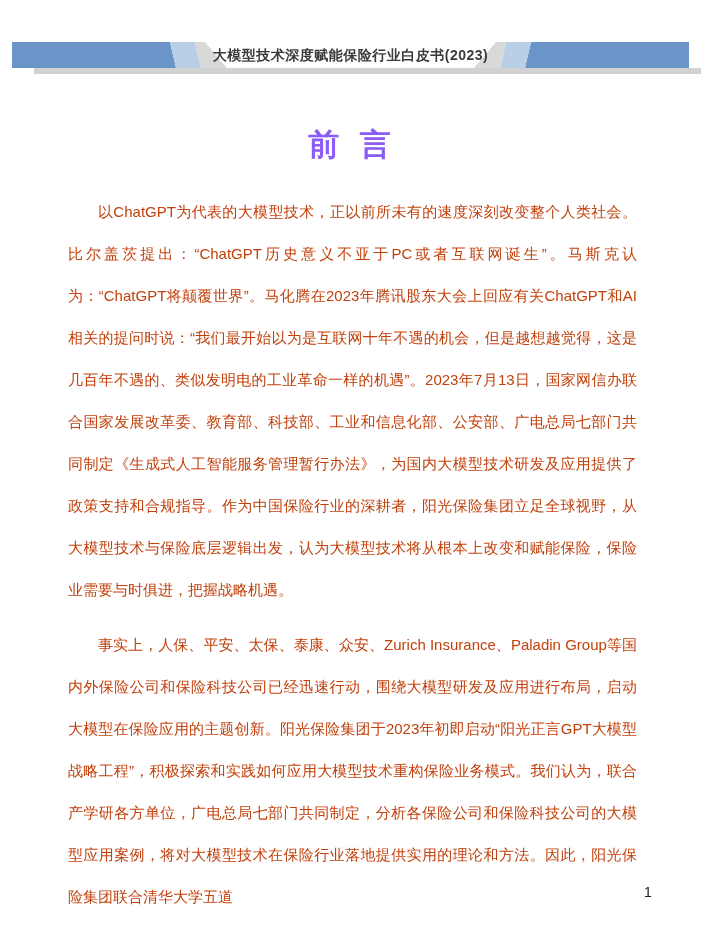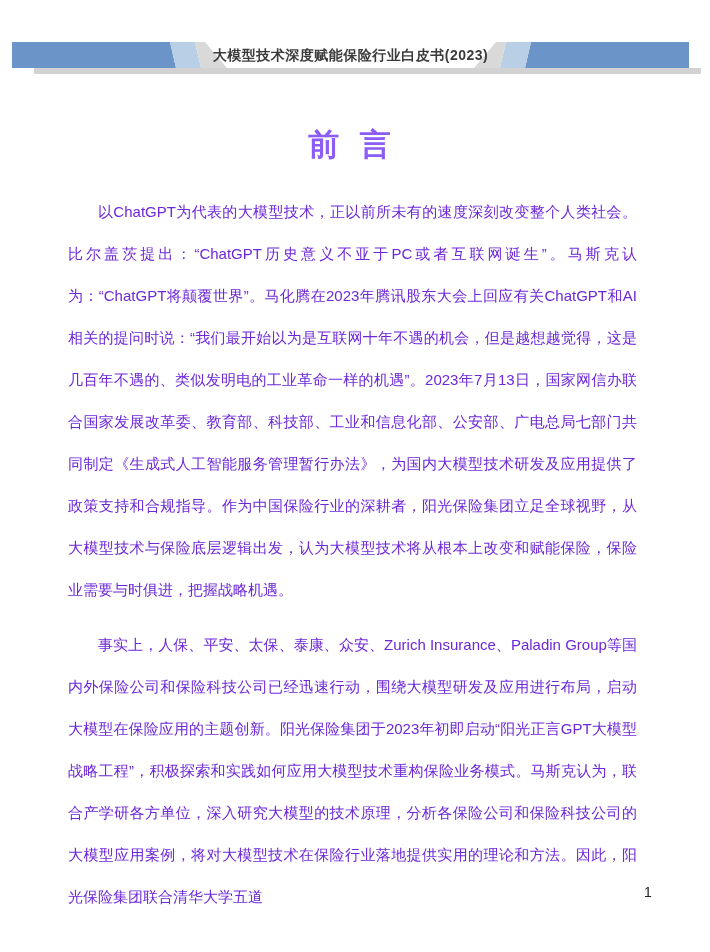--- a/index.html
+++ b/index.html
@@ -50,21 +50,21 @@
     text-align: center;
     font-size: 31px;
     font-weight: 700;
     letter-spacing: 2px;
     word-spacing: 8px;
     color: #8b5cf6;
   }
   .doc-body {
     position: absolute;
     top: 191px; left: 68px; right: 64px;
-    color: #6d28d9;
+    color: #c2410c;
     font-size: 15px;
     line-height: 42px;
     text-align: justify;
   }
   .doc-body p {
     text-indent: 2em;
     margin-bottom: 13px;
   }
   .page-number {
     position: absolute;
@@ -91,18 +91,18 @@
     <div class="shape shape-lblue"></div>
     <div class="shape shape-gray"></div>
   </div>
 
   <div class="header-title">大模型技术深度赋能保险行业白皮书(2023)</div>
 
   <h1 class="doc-title">前 言</h1>
 
   <div class="doc-body">
     <p>以ChatGPT为代表的大模型技术，正以前所未有的速度深刻改变整个人类社会。比尔盖茨提出：“ChatGPT历史意义不亚于PC或者互联网诞生”。马斯克认为：“ChatGPT将颠覆世界”。马化腾在2023年腾讯股东大会上回应有关ChatGPT和AI相关的提问时说：“我们最开始以为是互联网十年不遇的机会，但是越想越觉得，这是几百年不遇的、类似发明电的工业革命一样的机遇”。2023年7月13日，国家网信办联合国家发展改革委、教育部、科技部、工业和信息化部、公安部、广电总局七部门共同制定《生成式人工智能服务管理暂行办法》，为国内大模型技术研发及应用提供了政策支持和合规指导。作为中国保险行业的深耕者，阳光保险集团立足全球视野，从大模型技术与保险底层逻辑出发，认为大模型技术将从根本上改变和赋能保险，保险业需要与时俱进，把握战略机遇。</p>
-    <p>事实上，人保、平安、太保、泰康、众安、Zurich Insurance、Paladin Group等国内外保险公司和保险科技公司已经迅速行动，围绕大模型研发及应用进行布局，启动大模型在保险应用的主题创新。阳光保险集团于2023年初即启动“阳光正言GPT大模型战略工程”，积极探索和实践如何应用大模型技术重构保险业务模式。马斯克认为，联合产学研各方单位，深入研究大模型的技术原理，分析各保险公司和保险科技公司的大模型应用案例，将对大模型技术在保险行业落地提供实用的理论和方法。因此，阳光保险集团联合清华大学五道</p>
+    <p>事实上，人保、平安、太保、泰康、众安、Zurich Insurance、Paladin Group等国内外保险公司和保险科技公司已经迅速行动，围绕大模型研发及应用进行布局，启动大模型在保险应用的主题创新。阳光保险集团于2023年初即启动“阳光正言GPT大模型战略工程”，积极探索和实践如何应用大模型技术重构保险业务模式。我们认为，联合产学研各方单位，广电总局七部门共同制定，分析各保险公司和保险科技公司的大模型应用案例，将对大模型技术在保险行业落地提供实用的理论和方法。因此，阳光保险集团联合清华大学五道</p>
   </div>
 
   <div class="page-number">1</div>
 
 </div>
 
 </body></html>

